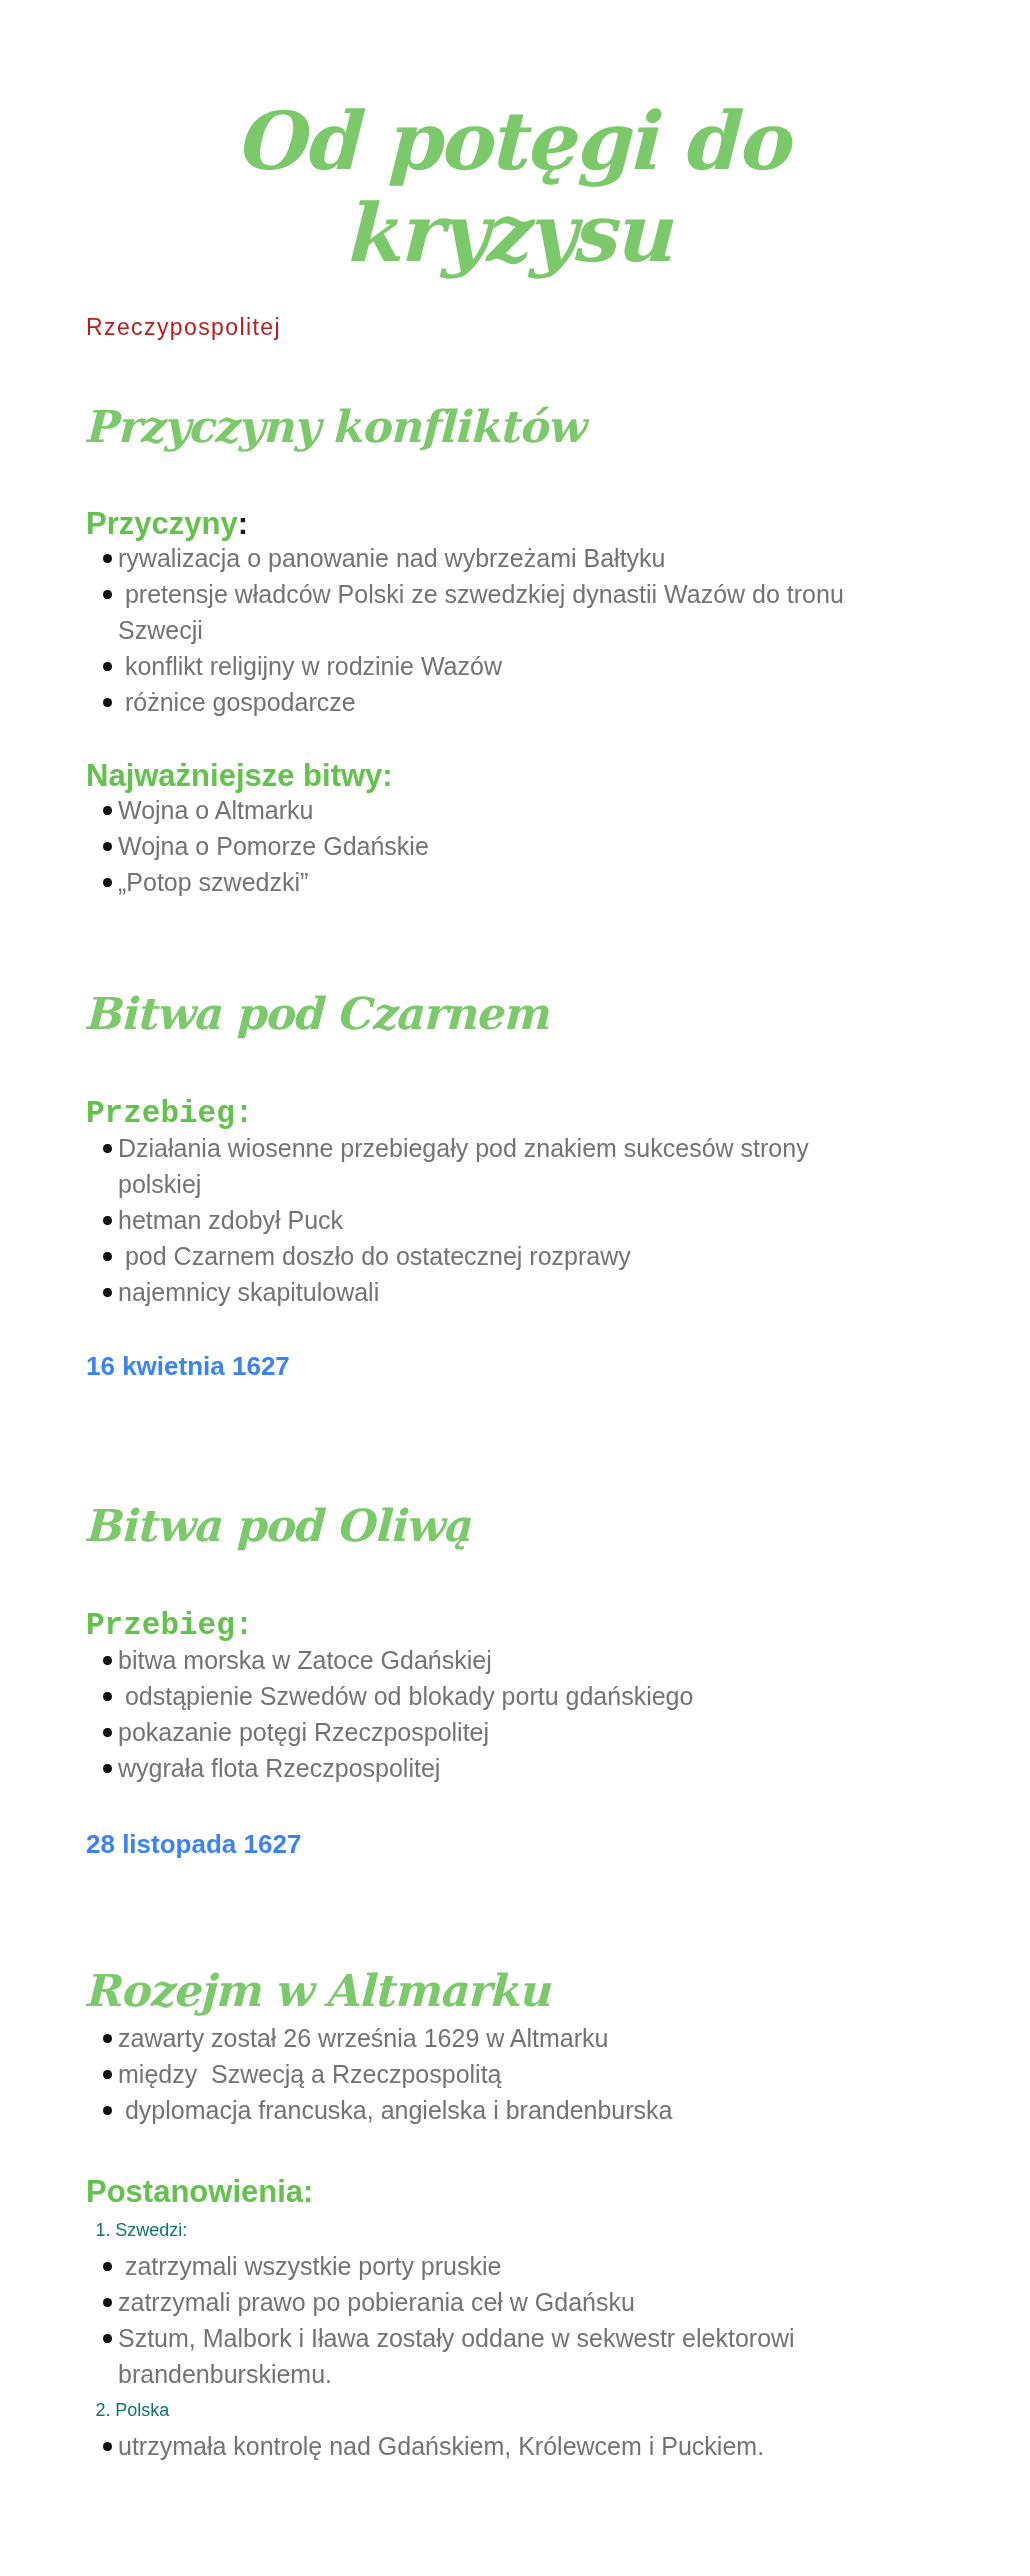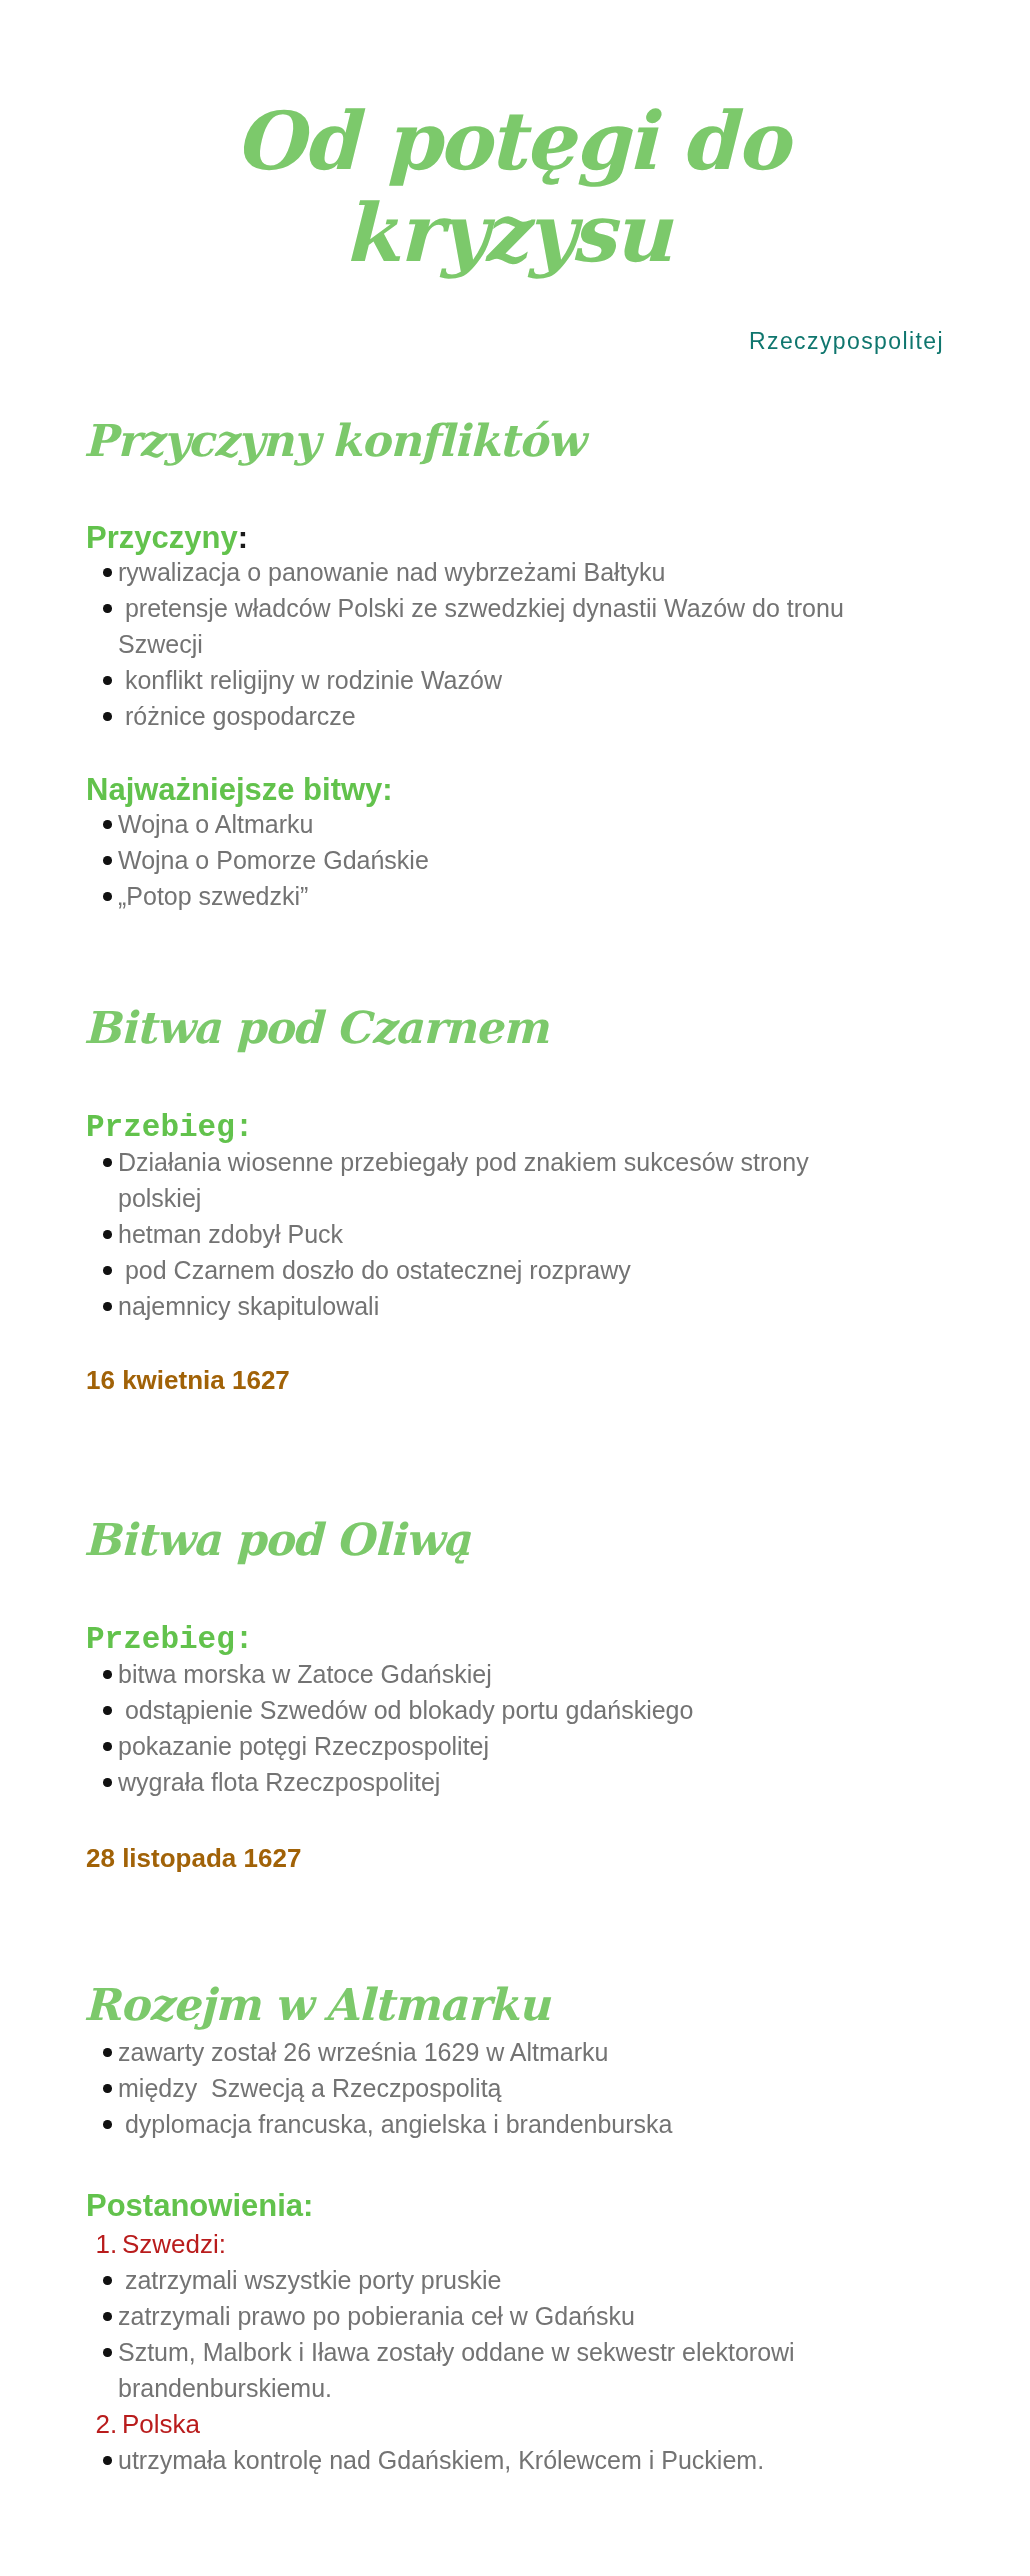--- a/index.html
+++ b/index.html
@@ -21,25 +21,25 @@
     font-family:"DejaVu Serif", serif;
     font-style:italic;
     font-weight:700;
     font-size:80px;
     line-height:1.15;
     letter-spacing:-1.9px;
     color:#7cc96b;
     transform:skewX(-3deg);
   }
   .subtitle{
-    margin-top:48px;
-    text-align:right;
+    margin-top:34px;
+    text-align:left;
     font-size:23px;
     letter-spacing:1.4px;
-    color:#0f766e;
+    color:#b91c1c;
     line-height:29px;
   }
   .script-heading{
     font-family:"DejaVu Serif", serif;
     font-style:italic;
     font-weight:700;
     font-size:44px;
     line-height:59px;
     letter-spacing:-1px;
     color:#7cc96b;
@@ -85,27 +85,27 @@
     top:14.3px;
     width:8.6px;
     height:8.6px;
     border-radius:50%;
     background:#111111;
   }
   .date-line{
     font-size:26px;
     font-weight:700;
     line-height:32px;
-    color:#a16207;
+    color:#3b82f6;
   }
   .numline{
-    font-size:26px;
+    font-size:18px;
     line-height:36px;
     padding-left:9.5px;
-    color:#b91c1c;
+    color:#0f766e;
   }
   .numline .num{margin-right:4.8px;}
 </style>
 </head>
 <body>
 
 <div id="page">
 
   <div class="title">Od potęgi do kryzysu</div>
   <div class="subtitle">Rzeczypospolitej</div>

